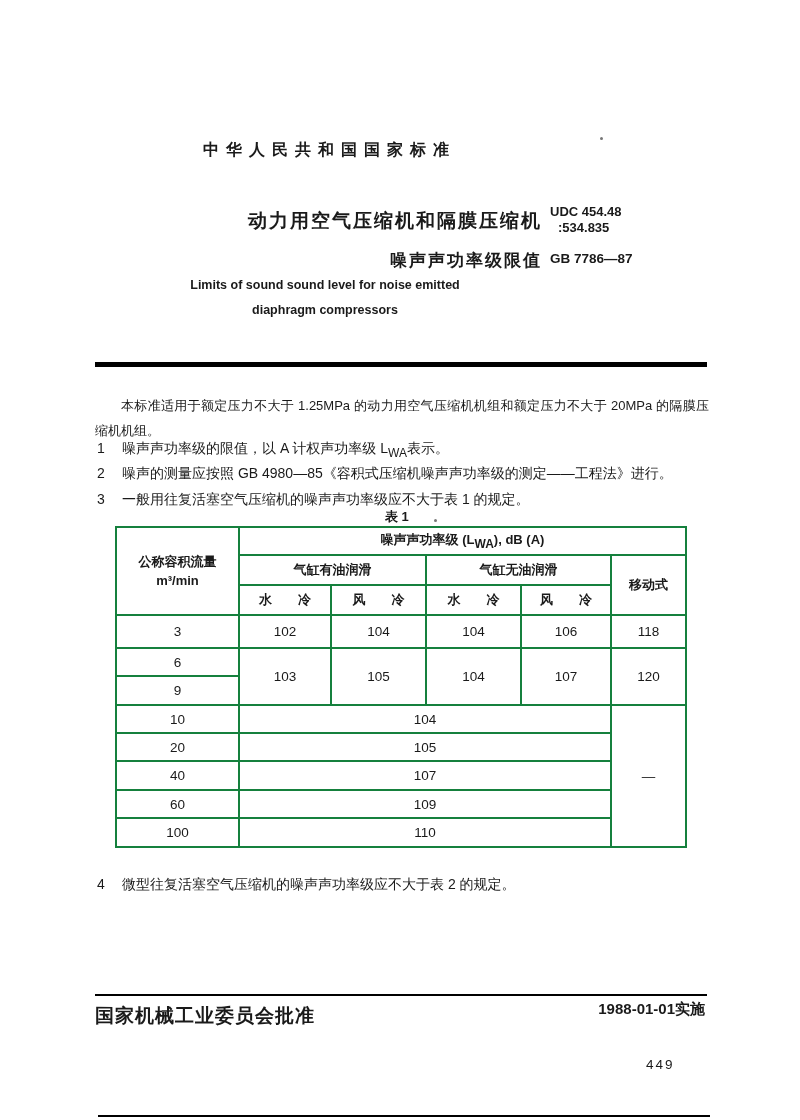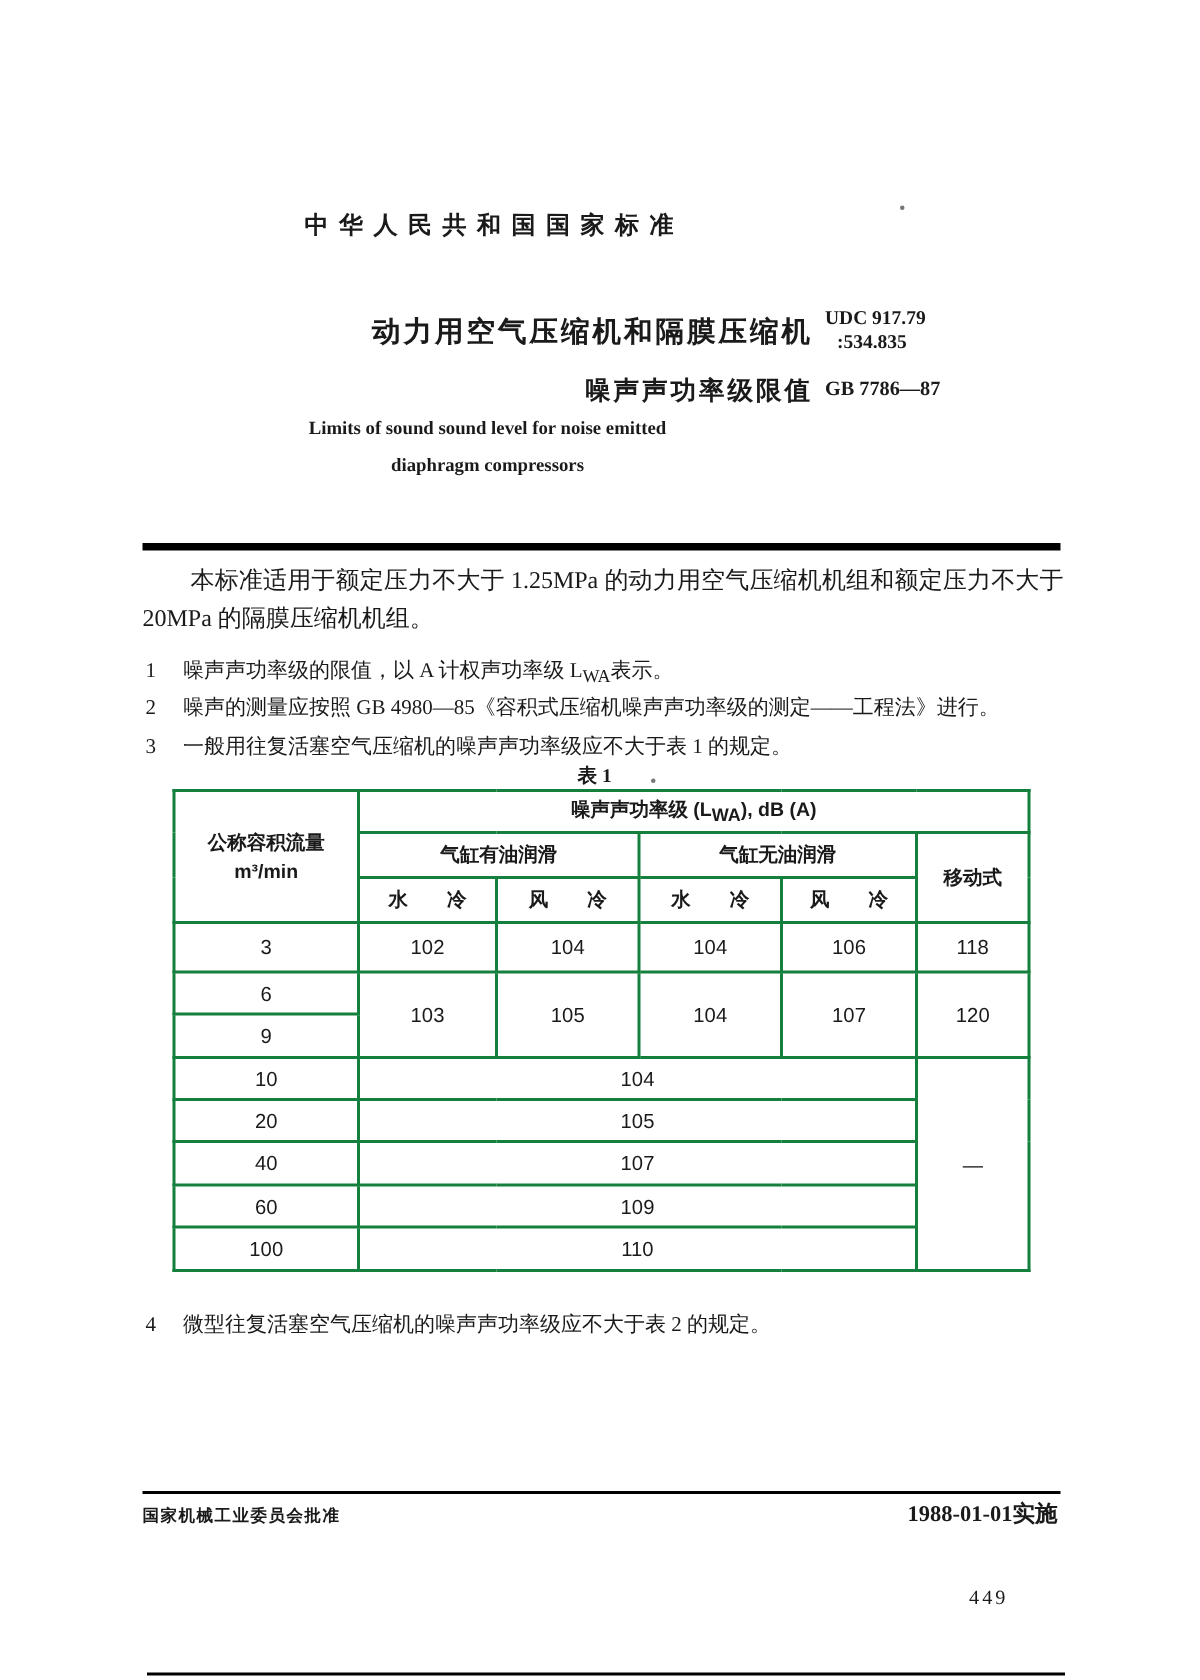--- a/index.html
+++ b/index.html
@@ -6,21 +6,21 @@
   html,body { background:#e8e8e8; }
   .page {
     position:relative;
     width:800px; height:1120px;
     margin:0 auto;
     background:#ffffff;
     font-family:"Liberation Sans", sans-serif;
     color:#1a1a1a;
     overflow:hidden;
   }
-  .abs { position:absolute;font-family:Liberation Serif, serif; }
+  .abs { position:absolute; }
 
   .national-standard {
     left:203px; top:140px;
     font-size:16px; font-weight:700; letter-spacing:7px;
     white-space:nowrap;
   }
   .title-block {
     left:108px; top:208px; width:434px;
     text-align:right; font-weight:700;
   }
@@ -32,22 +32,22 @@
   .std-number { margin-top:15px; font-size:13.5px; }
 
   .english-title {
     left:108px; top:273px; width:434px;
     text-align:center; font-weight:700; font-size:12.5px; line-height:25px;
   }
 
   .rule-top { left:95px; top:362px; width:612px; height:5px; background:#000; }
 
   .intro {
-    left:95px; top:375px; width:614px;
-    font-size:16px; line-height:25px;
+    left:95px; top:393px; width:614px;
+    font-size:13px; line-height:25px;
     text-indent:2em; text-align:justify;
   }
 
   .numbered-item {
     left:97px; width:612px;
     font-size:14px; line-height:20px; white-space:nowrap;
   }
   .item-1 { top:438px; }
   .item-2 { top:463px; }
   .item-3 { top:489px; }
@@ -71,21 +71,21 @@
   table.gb-table td.hdr { font-weight:700; font-size:13px; }
   tr.hr1 { height:28px; }
   tr.hr2 { height:30px; }
   tr.hr3 { height:30px; }
   tr.dr33 { height:33px; }
   tr.dr28 { height:28px; }
   tr.dr29 { height:29px; }
   .flow-hdr-line { line-height:19px; font-weight:700; font-size:13px; }
 
   .footer-rule { left:95px; top:994px; width:612px; height:2px; background:#000; }
-  .approved { left:95px; top:1003px; font-size:11px; font-weight:700; letter-spacing:1px; }
+  .approved { left:95px; top:1003px; font-size:19px; font-weight:700; letter-spacing:1px; }
   .impl-date { right:95px; top:1000px; font-size:15px; font-weight:700; }
   .page-number { left:646px; top:1057px; font-size:13.5px; letter-spacing:2px; }
 
   .scan-edge { left:98px; top:1115px; width:612px; height:2px; background:#000; }
   .speck { width:3px; height:3px; background:#777; border-radius:50%; }
   .speck1 { left:600px; top:137px; }
   .speck2 { left:434px; top:519px; }
 </style>
 </head>
 <body>
@@ -93,21 +93,21 @@
 <div class="page">
 
   <div class="abs national-standard">中华人民共和国国家标准</div>
 
   <div class="abs title-block">
     <div class="title-line1">动力用空气压缩机和隔膜压缩机</div>
     <div class="title-line2">噪声声功率级限值</div>
   </div>
 
   <div class="abs udc-block">
-    <div>UDC 917.79</div>
+    <div>UDC 454.48</div>
     <div class="udc-line2">:534.835</div>
     <div class="std-number">GB 7786—87</div>
   </div>
 
   <div class="abs english-title">
     <div>Limits of sound sound level for noise emitted</div>
     <div>diaphragm compressors</div>
   </div>
 
   <div class="abs rule-top"></div>

